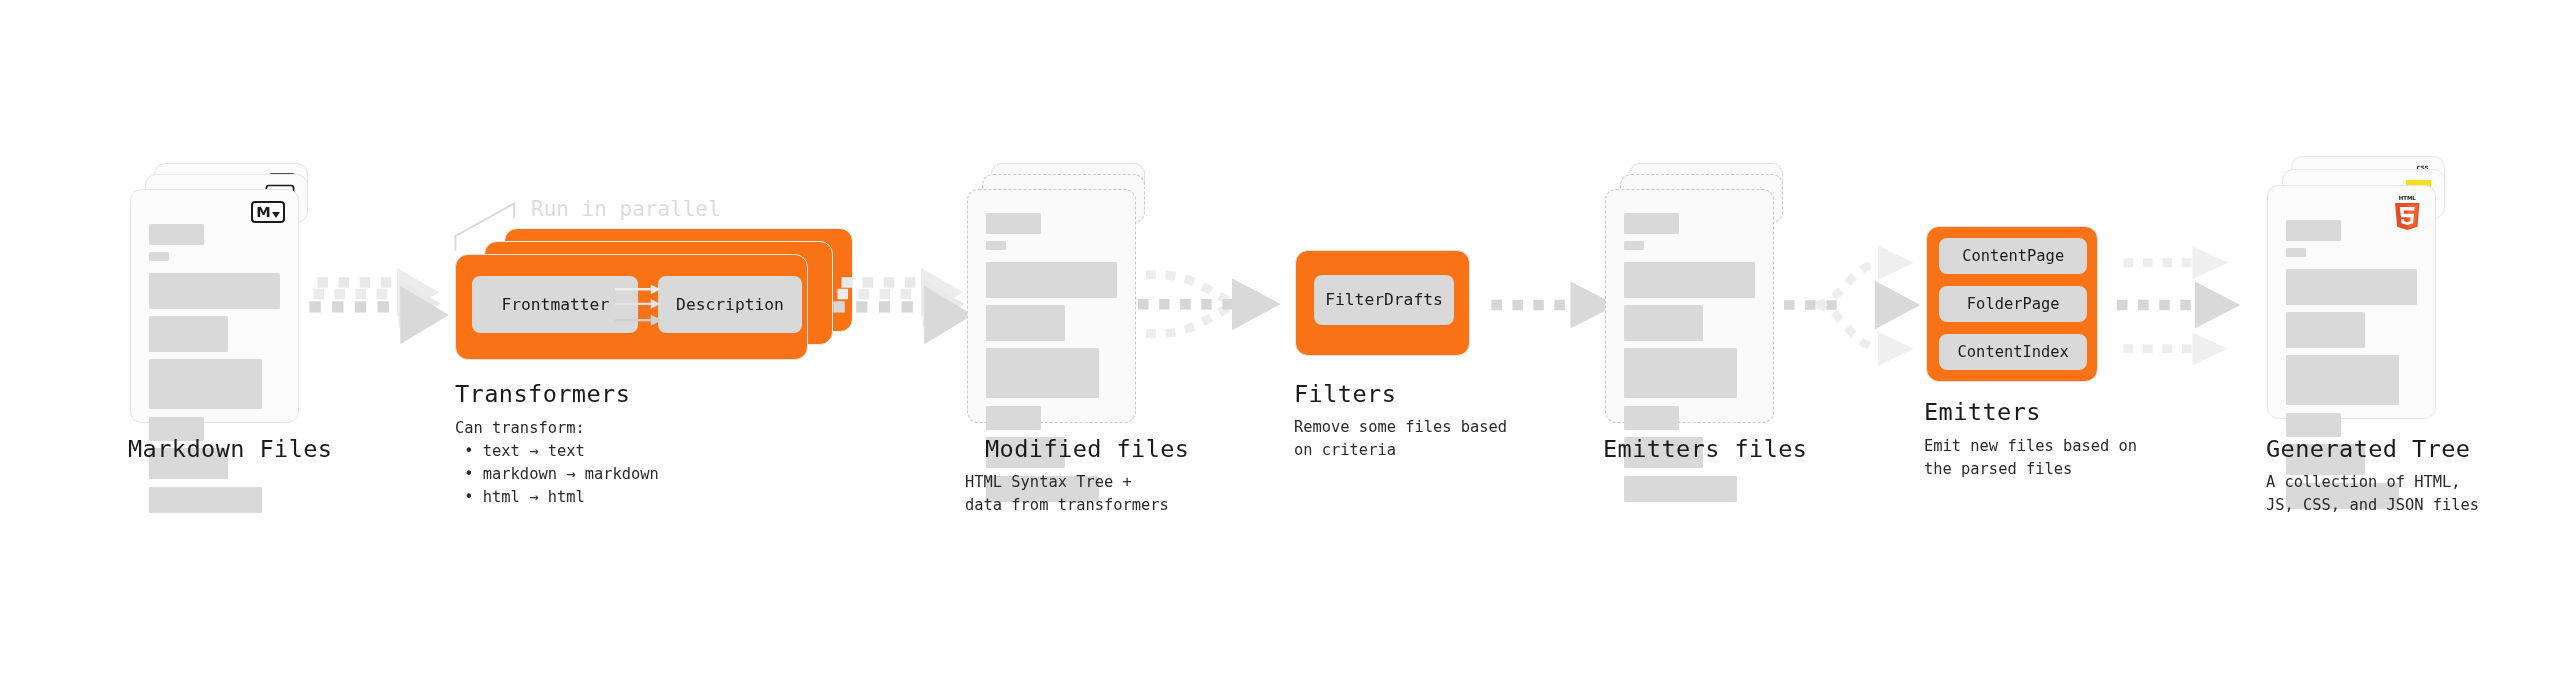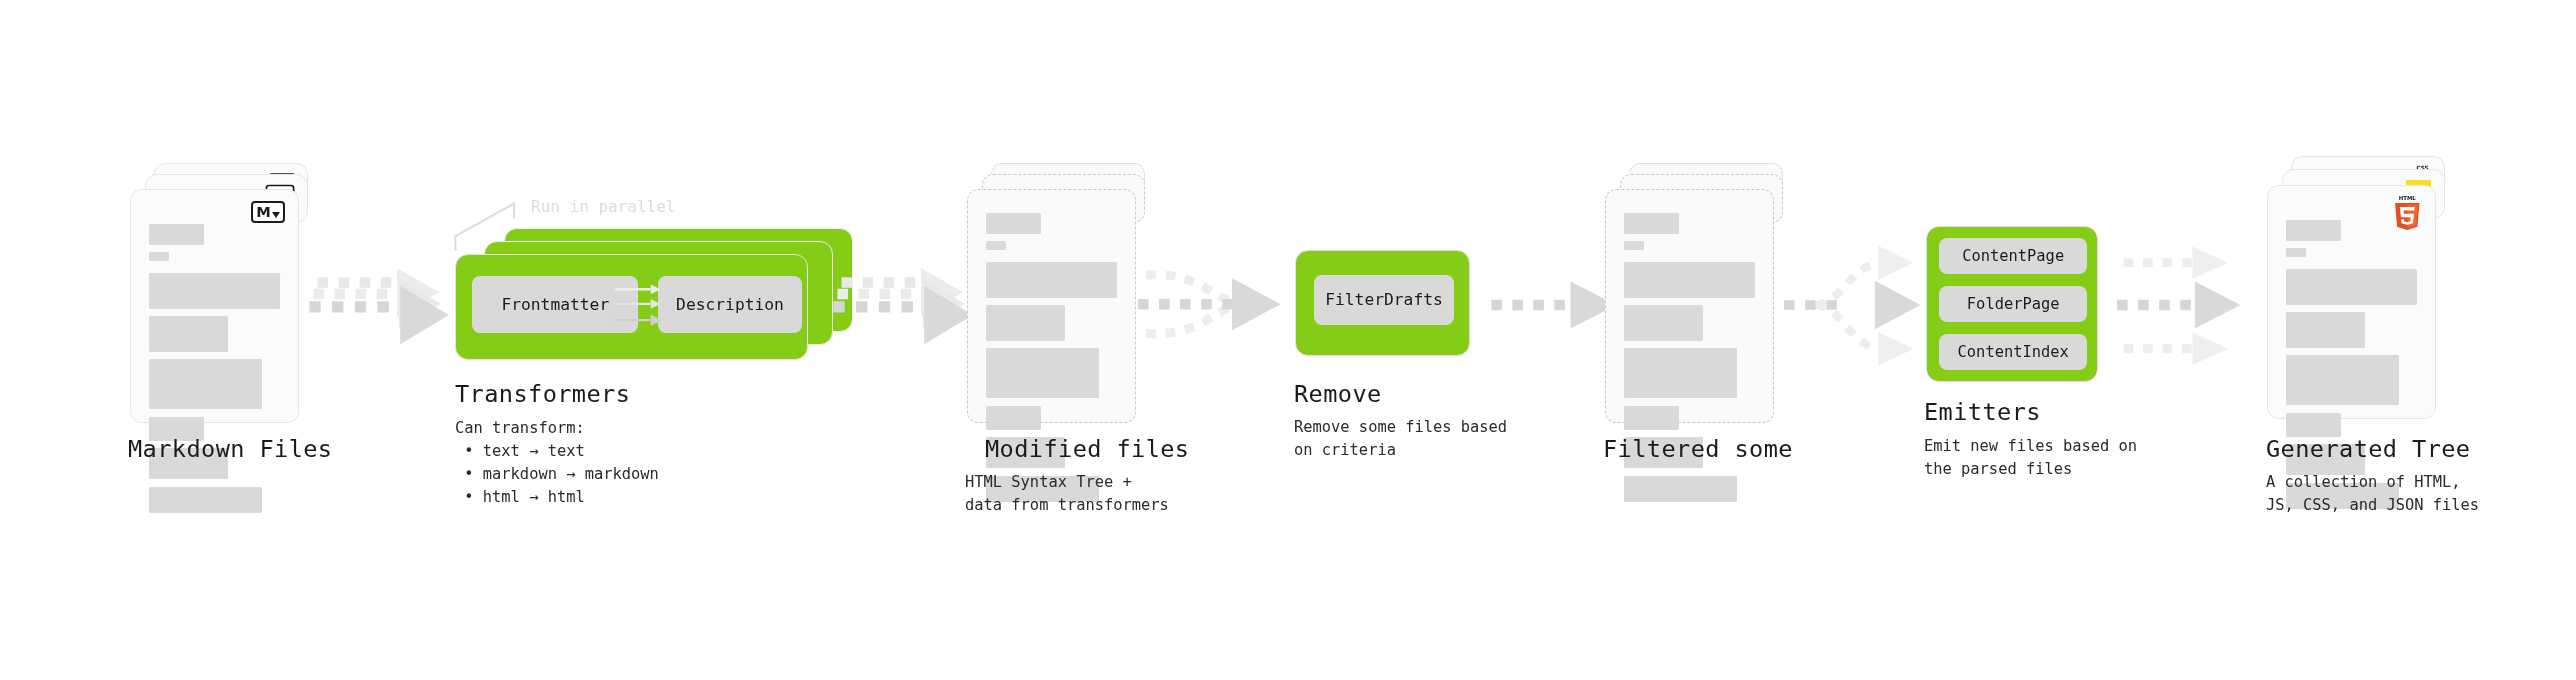--- a/index.html
+++ b/index.html
@@ -49,21 +49,21 @@
     position: absolute; width: 24.4px; height: 14.6px;
     background: #f7df1e;
   }
   .css-badge { position: absolute; width: 21px; height: 11.4px; }
 
   
   .group {
     position: absolute;
     border: 1.6px solid #e3e3e3;
     border-radius: 13px;
-    background: #84cc16;
+    background: #f97316;
   }
   .pill {
     position: absolute;
     background: #d9d9d9;
     border-radius: 8.1px;
     display: flex; align-items: center; justify-content: center;
     color: #1b1b1b;
     font-size: 16.3px;
     white-space: nowrap;
   }
@@ -80,21 +80,21 @@
   }
   .subtitle {
     position: absolute;
     font-size: 15.4px;
     line-height: 1.5;
     color: #2a2a2a;
     white-space: pre;
   }
   .parallel-label {
     position: absolute;
-    font-size: 16px;
+    font-size: 21px;
     color: #dcdcdc;
     white-space: nowrap;
   }
   .bullets { white-space: pre; }
 
   svg { position: absolute; overflow: visible; }
 </style>
 </head>
 <body>
 
@@ -223,21 +223,21 @@
     </g>
     <g stroke="#d6d6d6" stroke-width="13" stroke-dasharray="13 13" fill="none">
       <line x1="0" y1="64" x2="118" y2="64"></line>
     </g>
     <polygon points="116,32 176,64 116,96" fill="#d9d9d9"></polygon>
   </svg>
 
   <div class="group" style="left:1295px; top:250px; width:175px; height:106px;">
     <div class="pill" style="left:18px; top:23.6px; width:140px; height:50px;">FilterDrafts</div>
   </div>
-  <div class="title" style="left:1294px; top:380px;">Remove</div>
+  <div class="title" style="left:1294px; top:380px;">Filters</div>
   <div class="subtitle" style="left:1294px; top:416px;">Remove some files based
 on criteria</div>
 
   <svg style="left:1491px; top:280px; width:138px; height:50px;" viewBox="0 0 170 62" width="138" height="50">
     <g stroke="#d6d6d6" stroke-width="13" stroke-dasharray="13 13" fill="none">
       <line x1="0" y1="31" x2="100" y2="31"></line>
     </g>
     <polygon points="98,2 155,31 98,60" fill="#d9d9d9"></polygon>
   </svg>
 
@@ -250,21 +250,21 @@
           <div class="bar" style="width: 15%; height: 9px; margin-bottom: 11.4px;"></div>
           <div class="bar" style="width: 100%; height: 36px;"></div>
           <div class="bar" style="width: 60%; height: 36px;"></div>
           <div class="bar" style="width: 86%; height: 50px;"></div>
           <div class="bar" style="width: 42%; height: 24.4px;"></div>
           <div class="bar" style="width: 60%; height: 31px;"></div>
           <div class="bar" style="width: 86%; height: 26px;"></div>
         </div>
     </div>
   </div>
-  <div class="title" style="left:1603px; top:435px;">Filtered some</div>
+  <div class="title" style="left:1603px; top:435px;">Emitters files</div>
 
   <svg style="left:1784px; top:236px; width:146px; height:138px;" viewBox="0 0 180 170" width="146" height="138">
     <g stroke="#d6d6d6" stroke-width="12" stroke-dasharray="13 13" fill="none">
       <line x1="0" y1="85" x2="72" y2="85"></line>
     </g>
     <g fill="none" stroke-width="10" stroke-dasharray="12 12">
       <path d="M40,85 C72,82 80,38 118,33" stroke="#ededed"></path>
       <path d="M40,85 C72,88 80,134 118,139" stroke="#ededed"></path>
     </g>
     <polygon points="116,12 160,33 116,54" fill="#efefef"></polygon>

